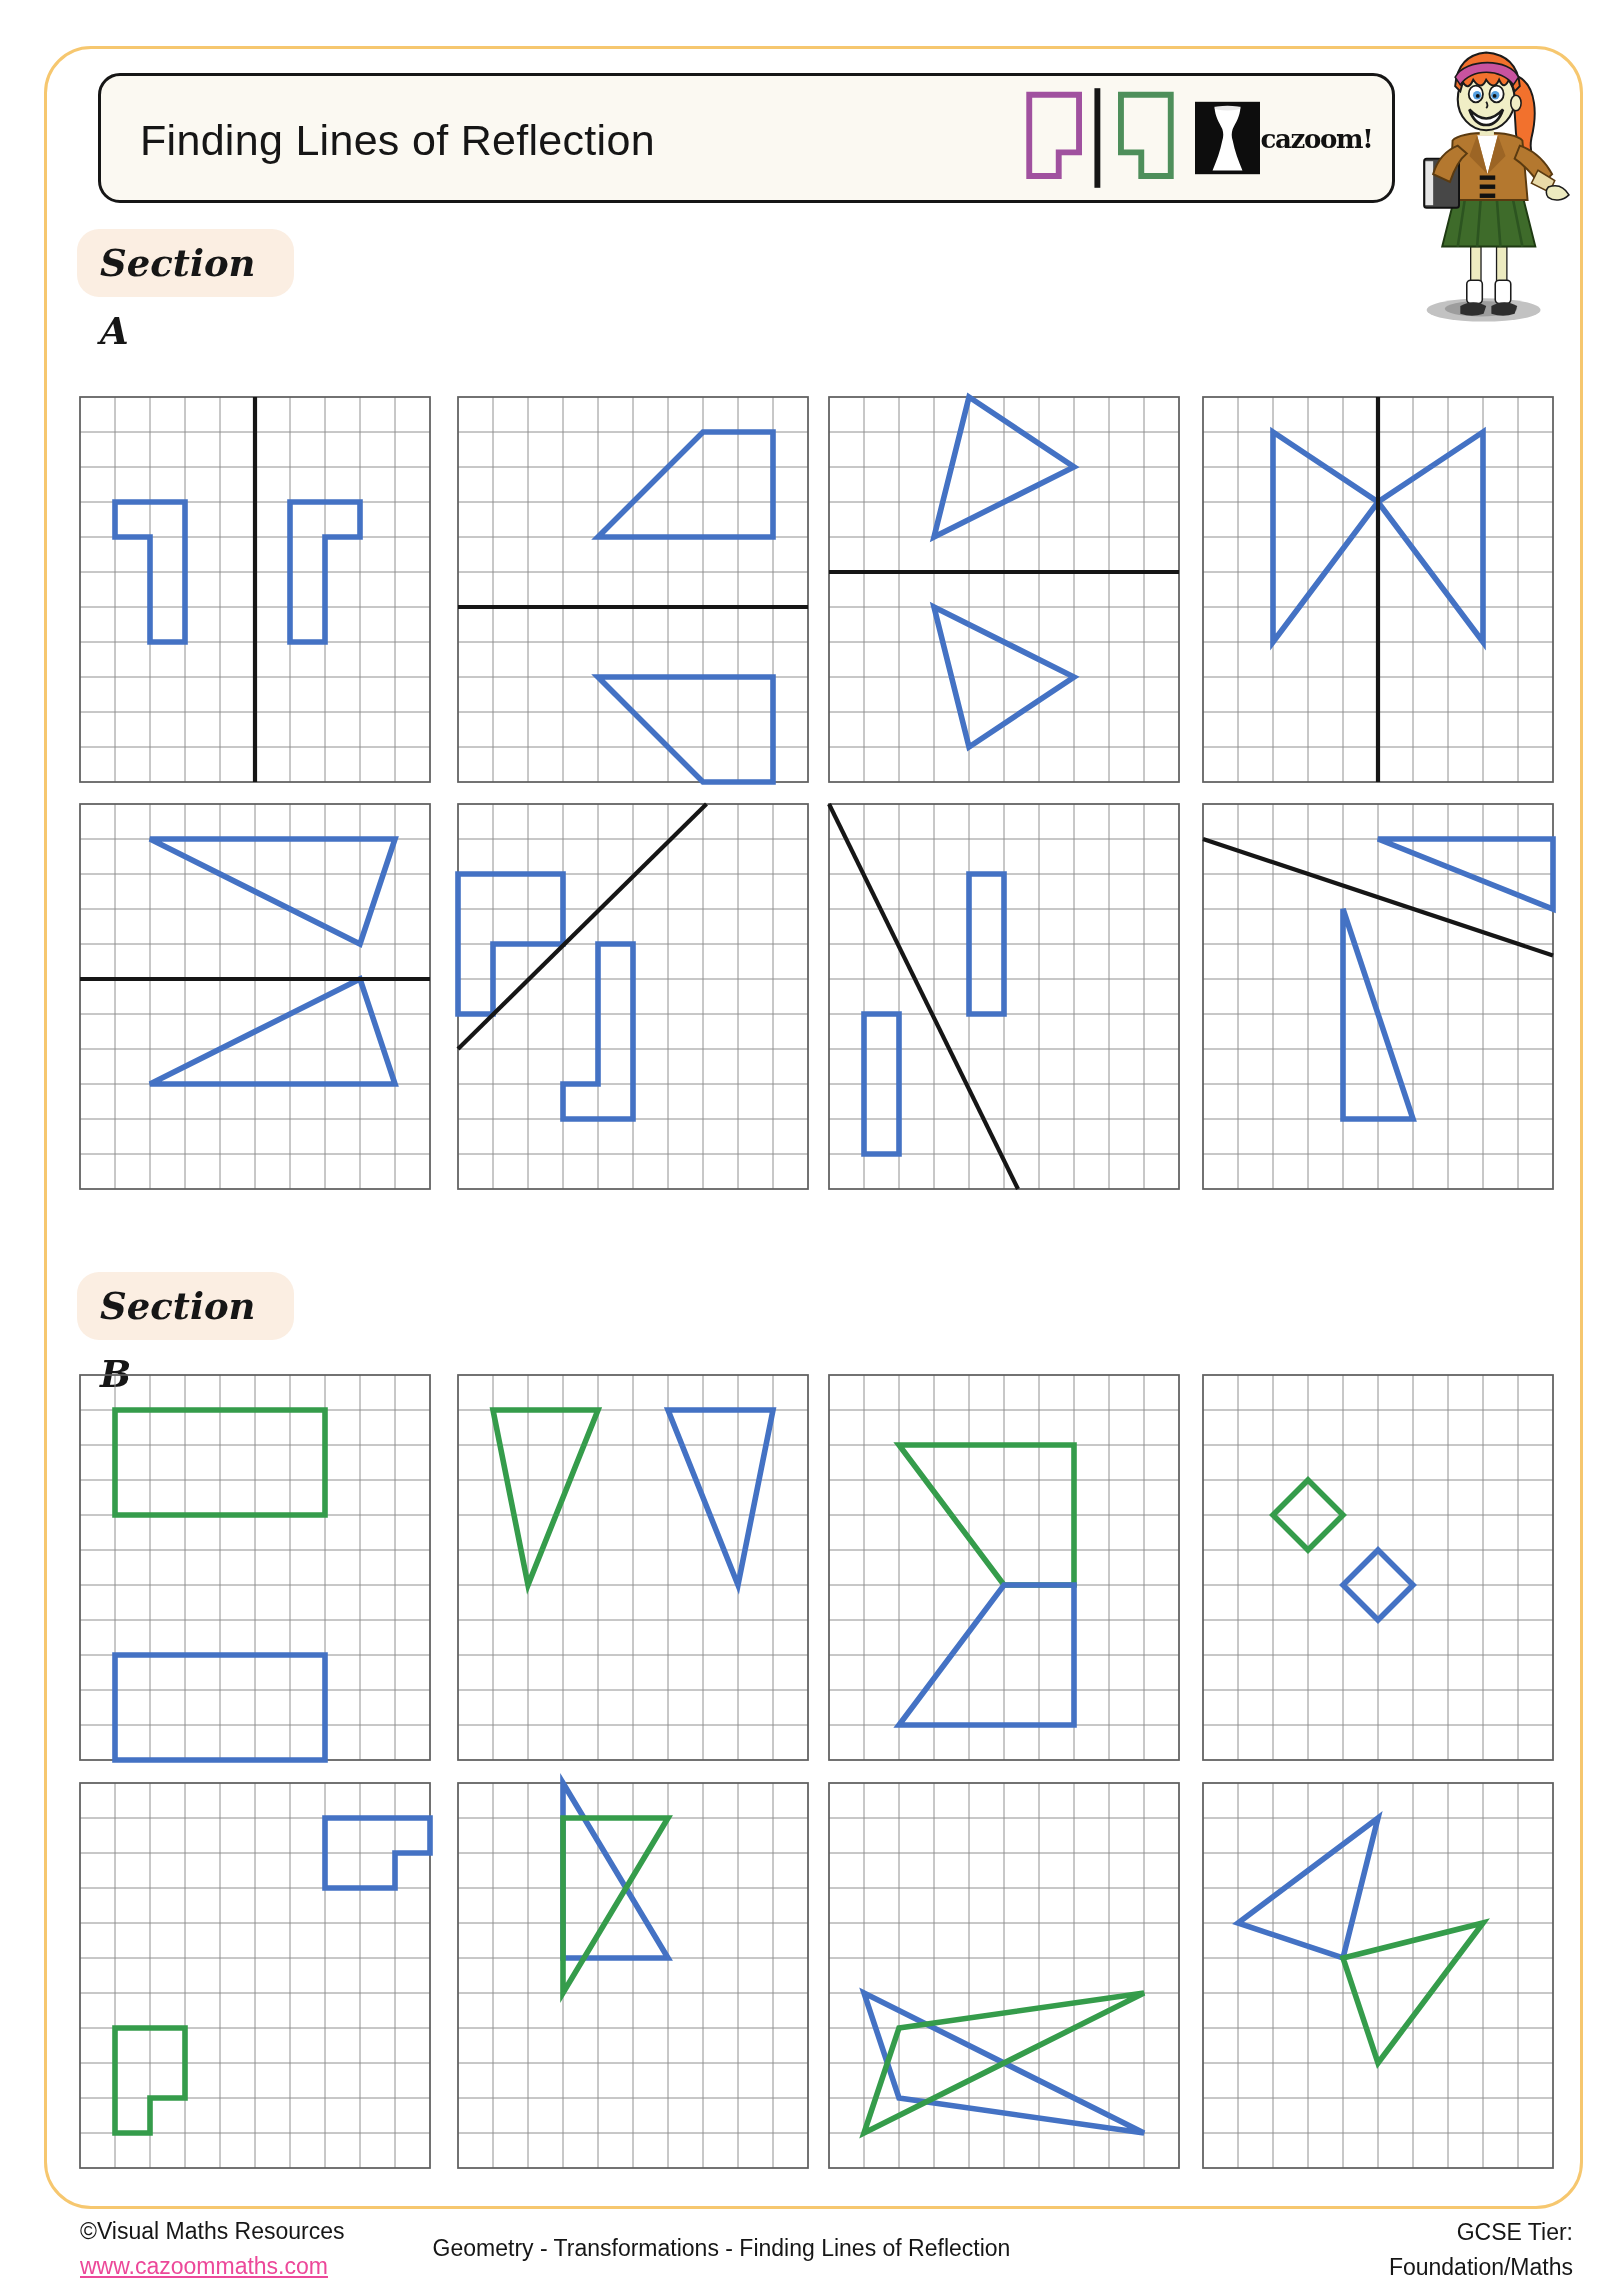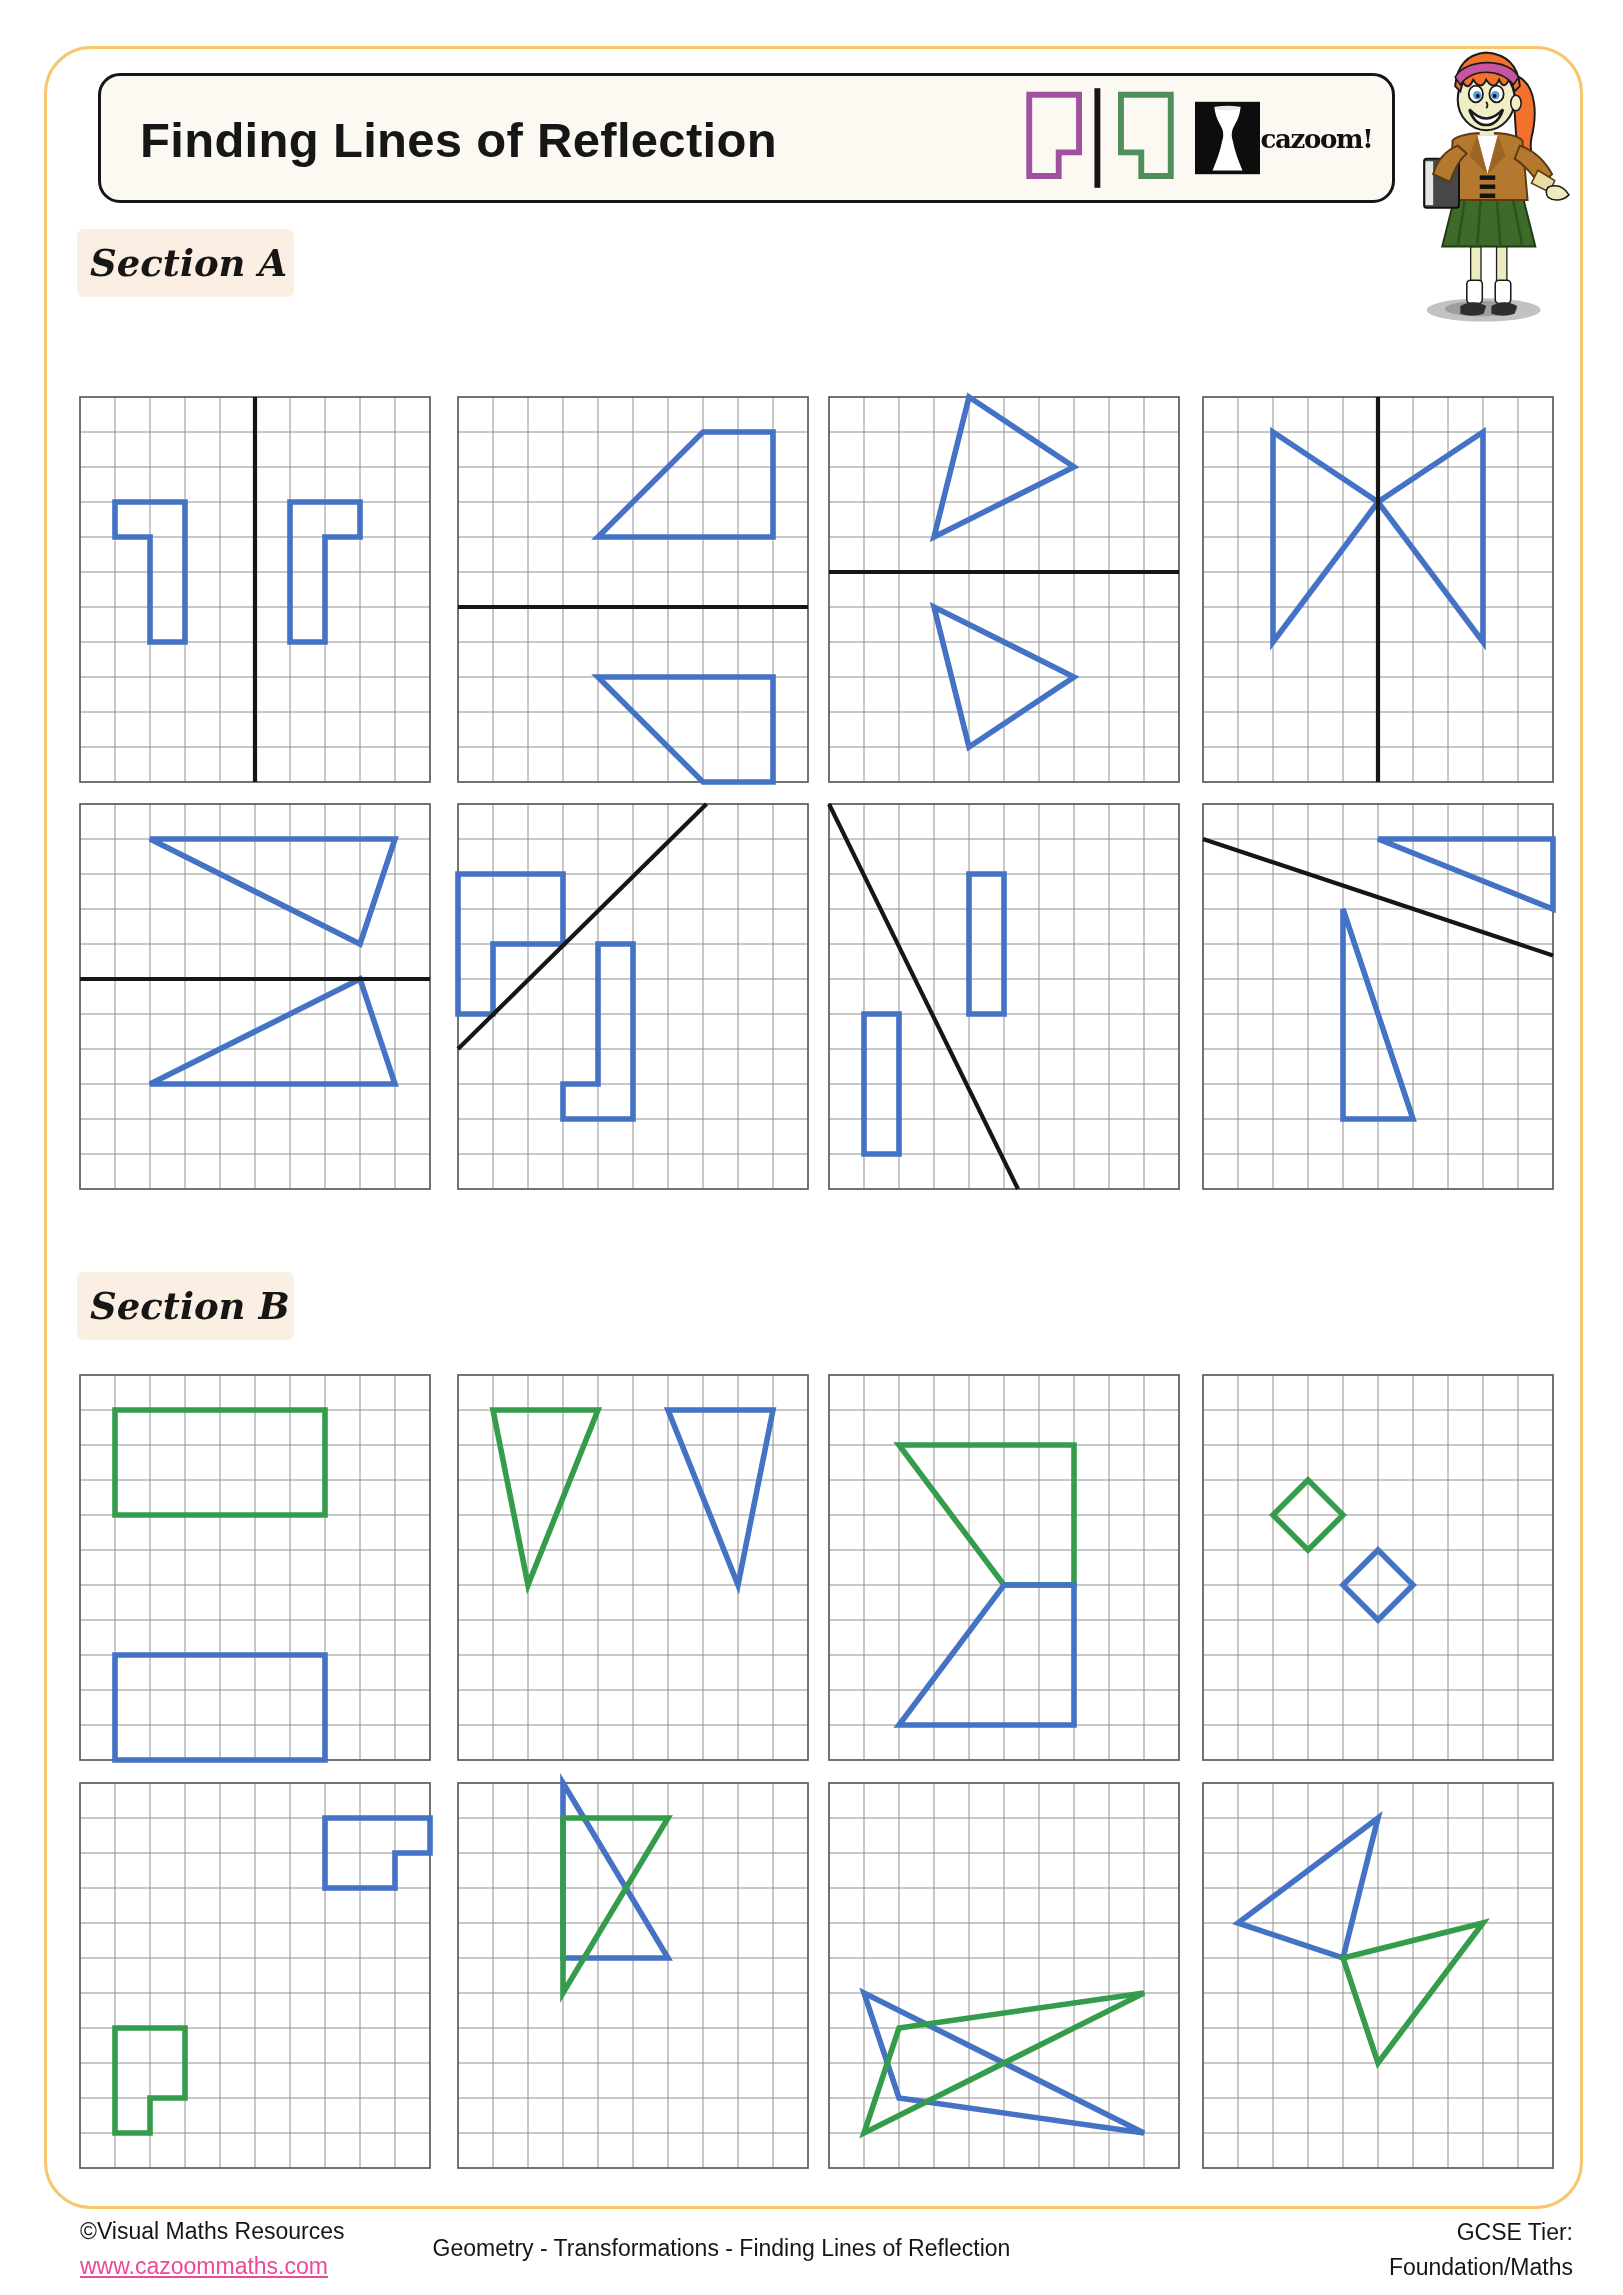--- a/index.html
+++ b/index.html
@@ -1,24 +1,24 @@
 <!DOCTYPE html>
 <html style="font-size:10.5px"><head>
 <meta charset="utf-8">
 <style>
   html,body{margin:0;padding:0;background:#e8e8e8;}
   .page{position:relative;width:1623px;height:2295px;background:#ffffff;font-family:"Liberation Sans",sans-serif;overflow:hidden;margin:0 auto;}
   .outer-border{position:absolute;left:44px;top:46px;width:1533px;height:2157px;border:3.9px solid #F6C76F;border-radius:47px;}
   .title-box{position:absolute;left:98px;top:73px;width:1297px;height:130px;background:#FBF9F2;border:3.3px solid #161616;border-radius:22px;display:flex;align-items:center;box-sizing:border-box;}
-  .page-title{margin:4px 0 0 39px;font-size:49px;font-weight:bold;color:#161616;letter-spacing:0.3px;}
+  .page-title{margin:4px 0 0 39px;font-size:43px;font-weight:normal;color:#161616;letter-spacing:0.3px;}
   .logo-area{position:absolute;right:19.6px;top:50%;transform:translateY(-50%);display:flex;align-items:center;gap:19.6px;}
   .cazoom-block{display:flex;flex-direction:row;align-items:center;}
   .cazoom-text{font-family:"DejaVu Serif",serif;font-weight:bold;font-size:26px;letter-spacing:-1.3px;color:#111;margin-top:1.3px;}
   .girl-svg{position:absolute;left:1406px;top:42px;width:194px;height:285px;}
-  .section-label{position:absolute;background:#FBEEE2;border-radius:7px;color:#161616;font-family:"DejaVu Serif",serif;font-style:italic;font-weight:bold;font-size:37px;width:217px;height:68px;line-height:68px;padding-left:13px;box-sizing:border-box;}
+  .section-label{position:absolute;background:#FBEEE2;border-radius:22px;color:#161616;font-family:"DejaVu Serif",serif;font-style:italic;font-weight:bold;font-size:37px;width:217px;height:68px;line-height:68px;padding-left:23px;box-sizing:border-box;}
   #label-a{left:77px;top:229px;}
   #label-b{left:77px;top:1272px;}
   .instructions{position:absolute;left:82px;font-size:27px;font-weight:bold;color:#191919;line-height:37px;letter-spacing:0.1px;}
   #instr-a{top:310px;}
   #instr-b{top:1323px;}
   .grid-svg{position:absolute;overflow:visible;}
   footer{position:absolute;left:0;top:2210px;width:1623px;height:79px;font-size:23px;color:#161616;}
   .foot-left{position:absolute;left:80px;top:3.9px;line-height:35px;}
   .foot-link{color:#ec4899;text-decoration:underline;cursor:pointer;}
   .foot-center{position:absolute;left:0;width:1443px;text-align:center;top:25px;}

